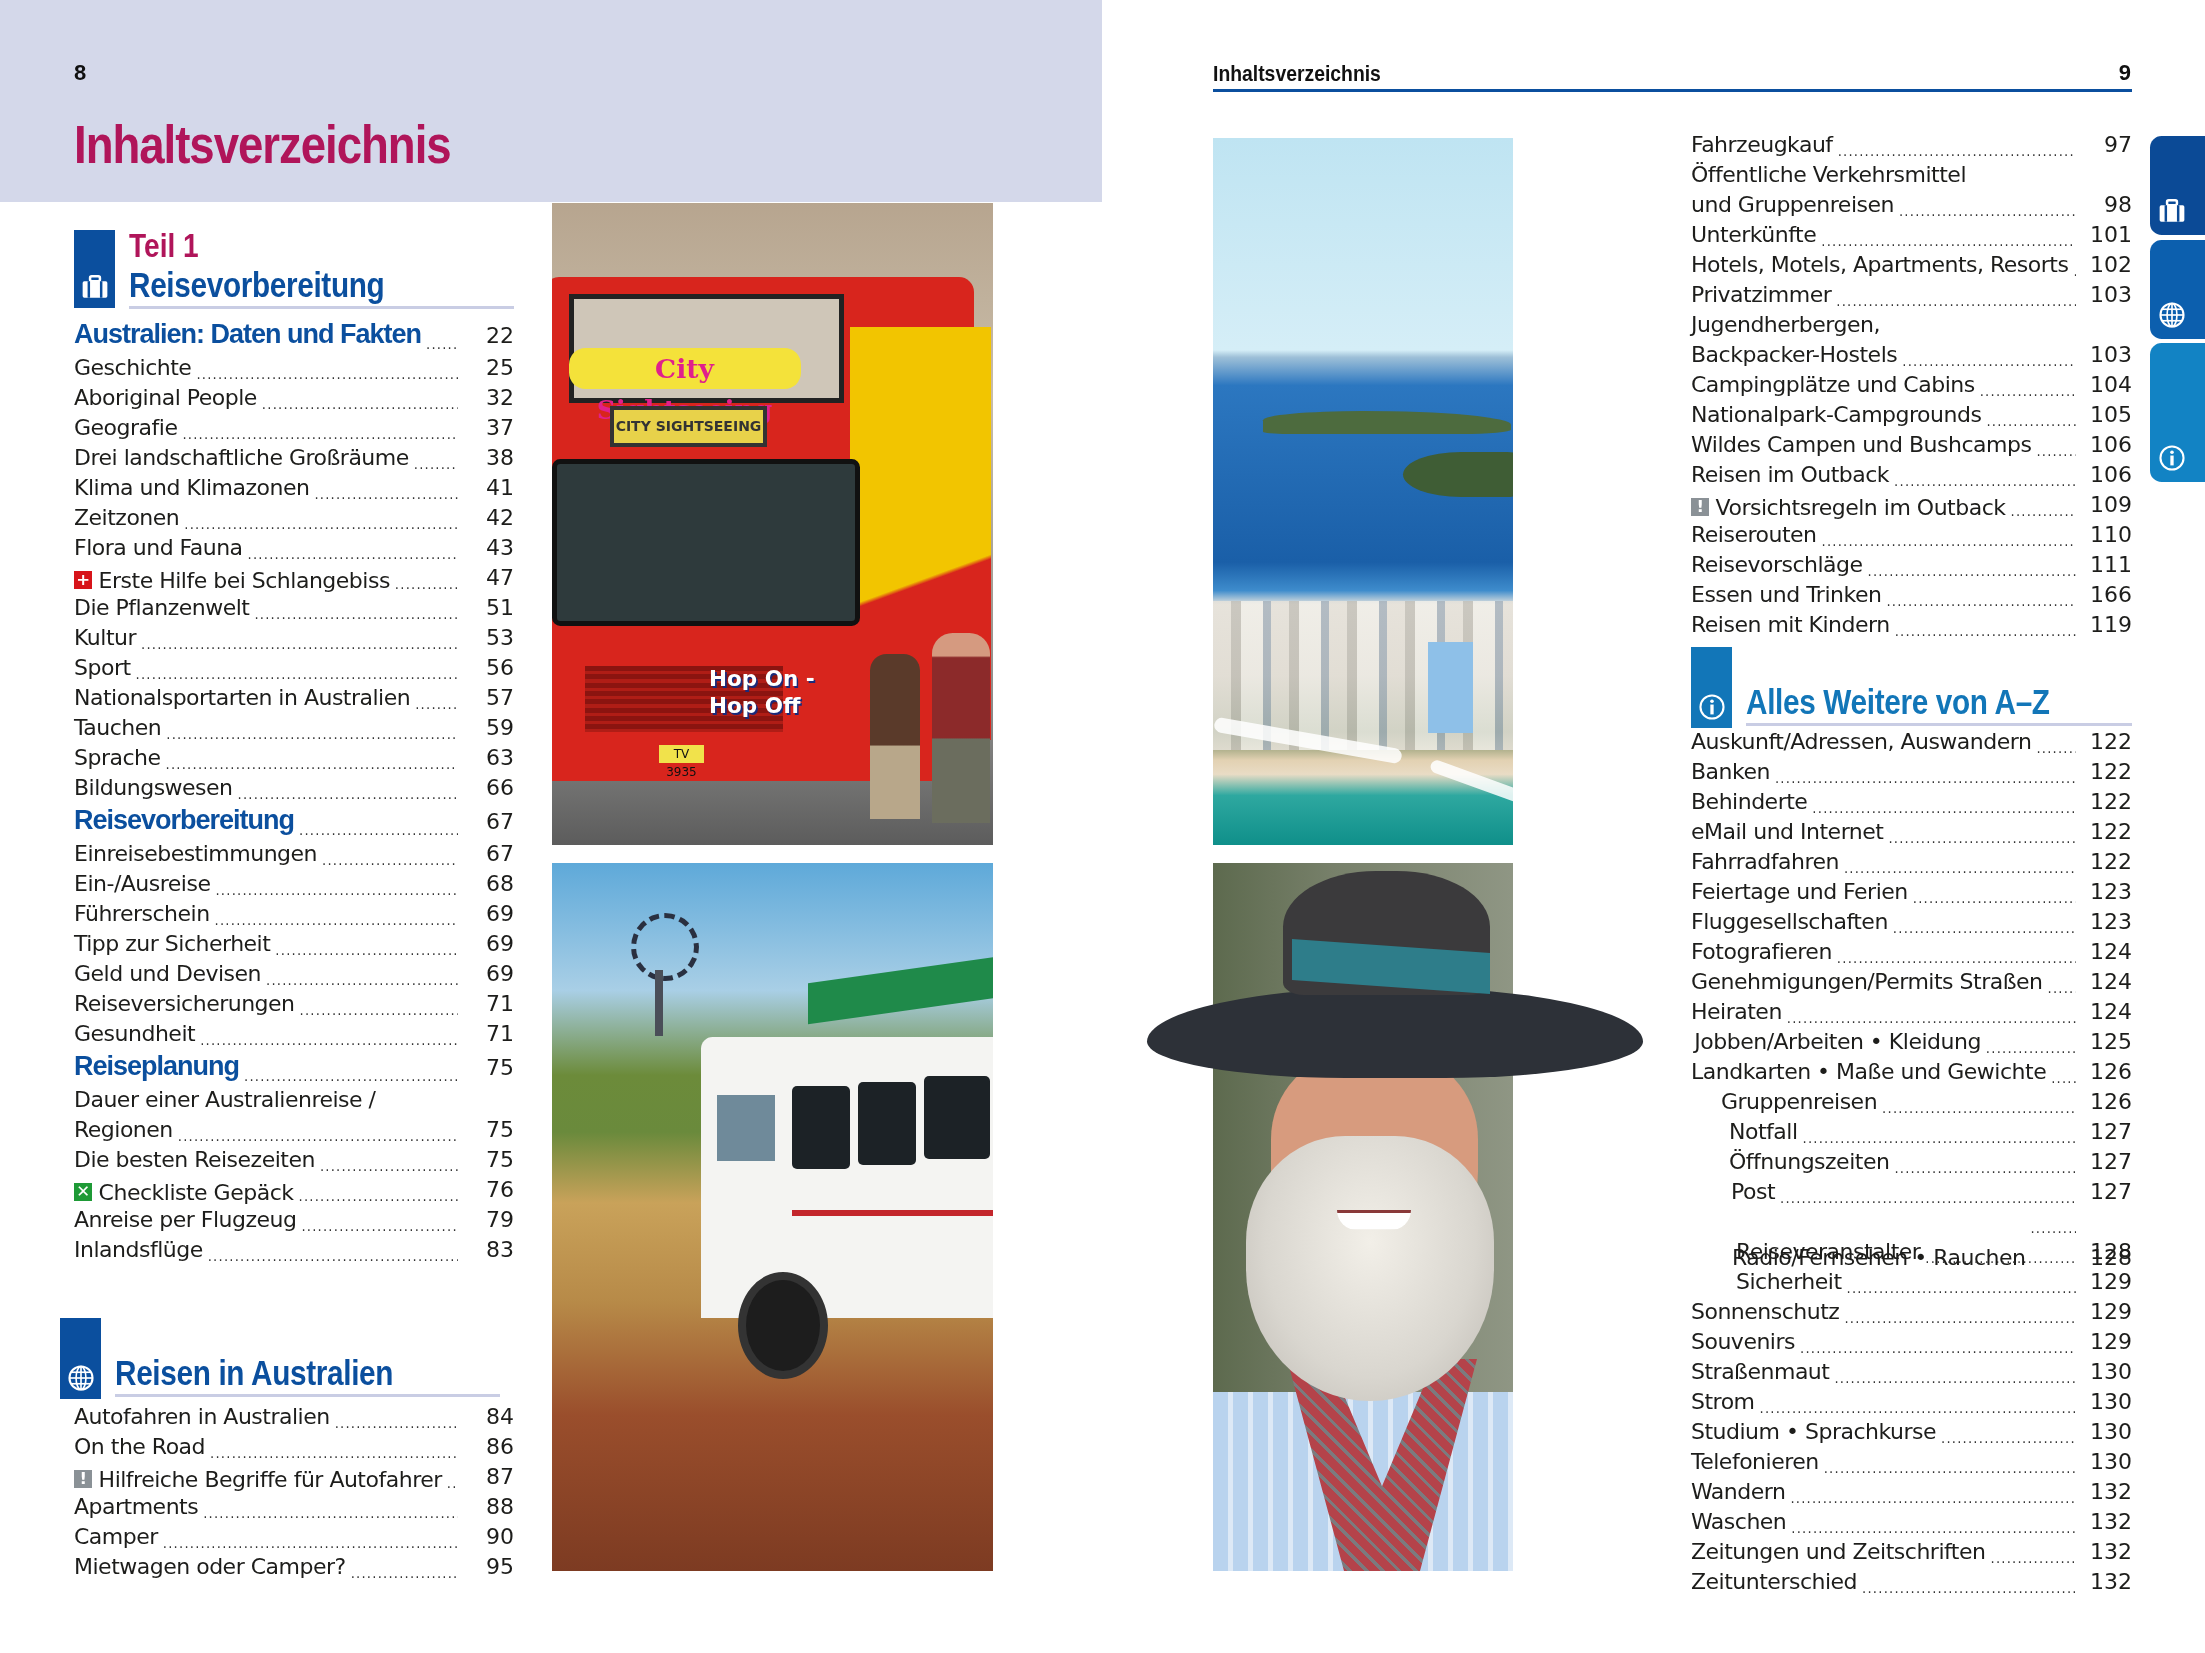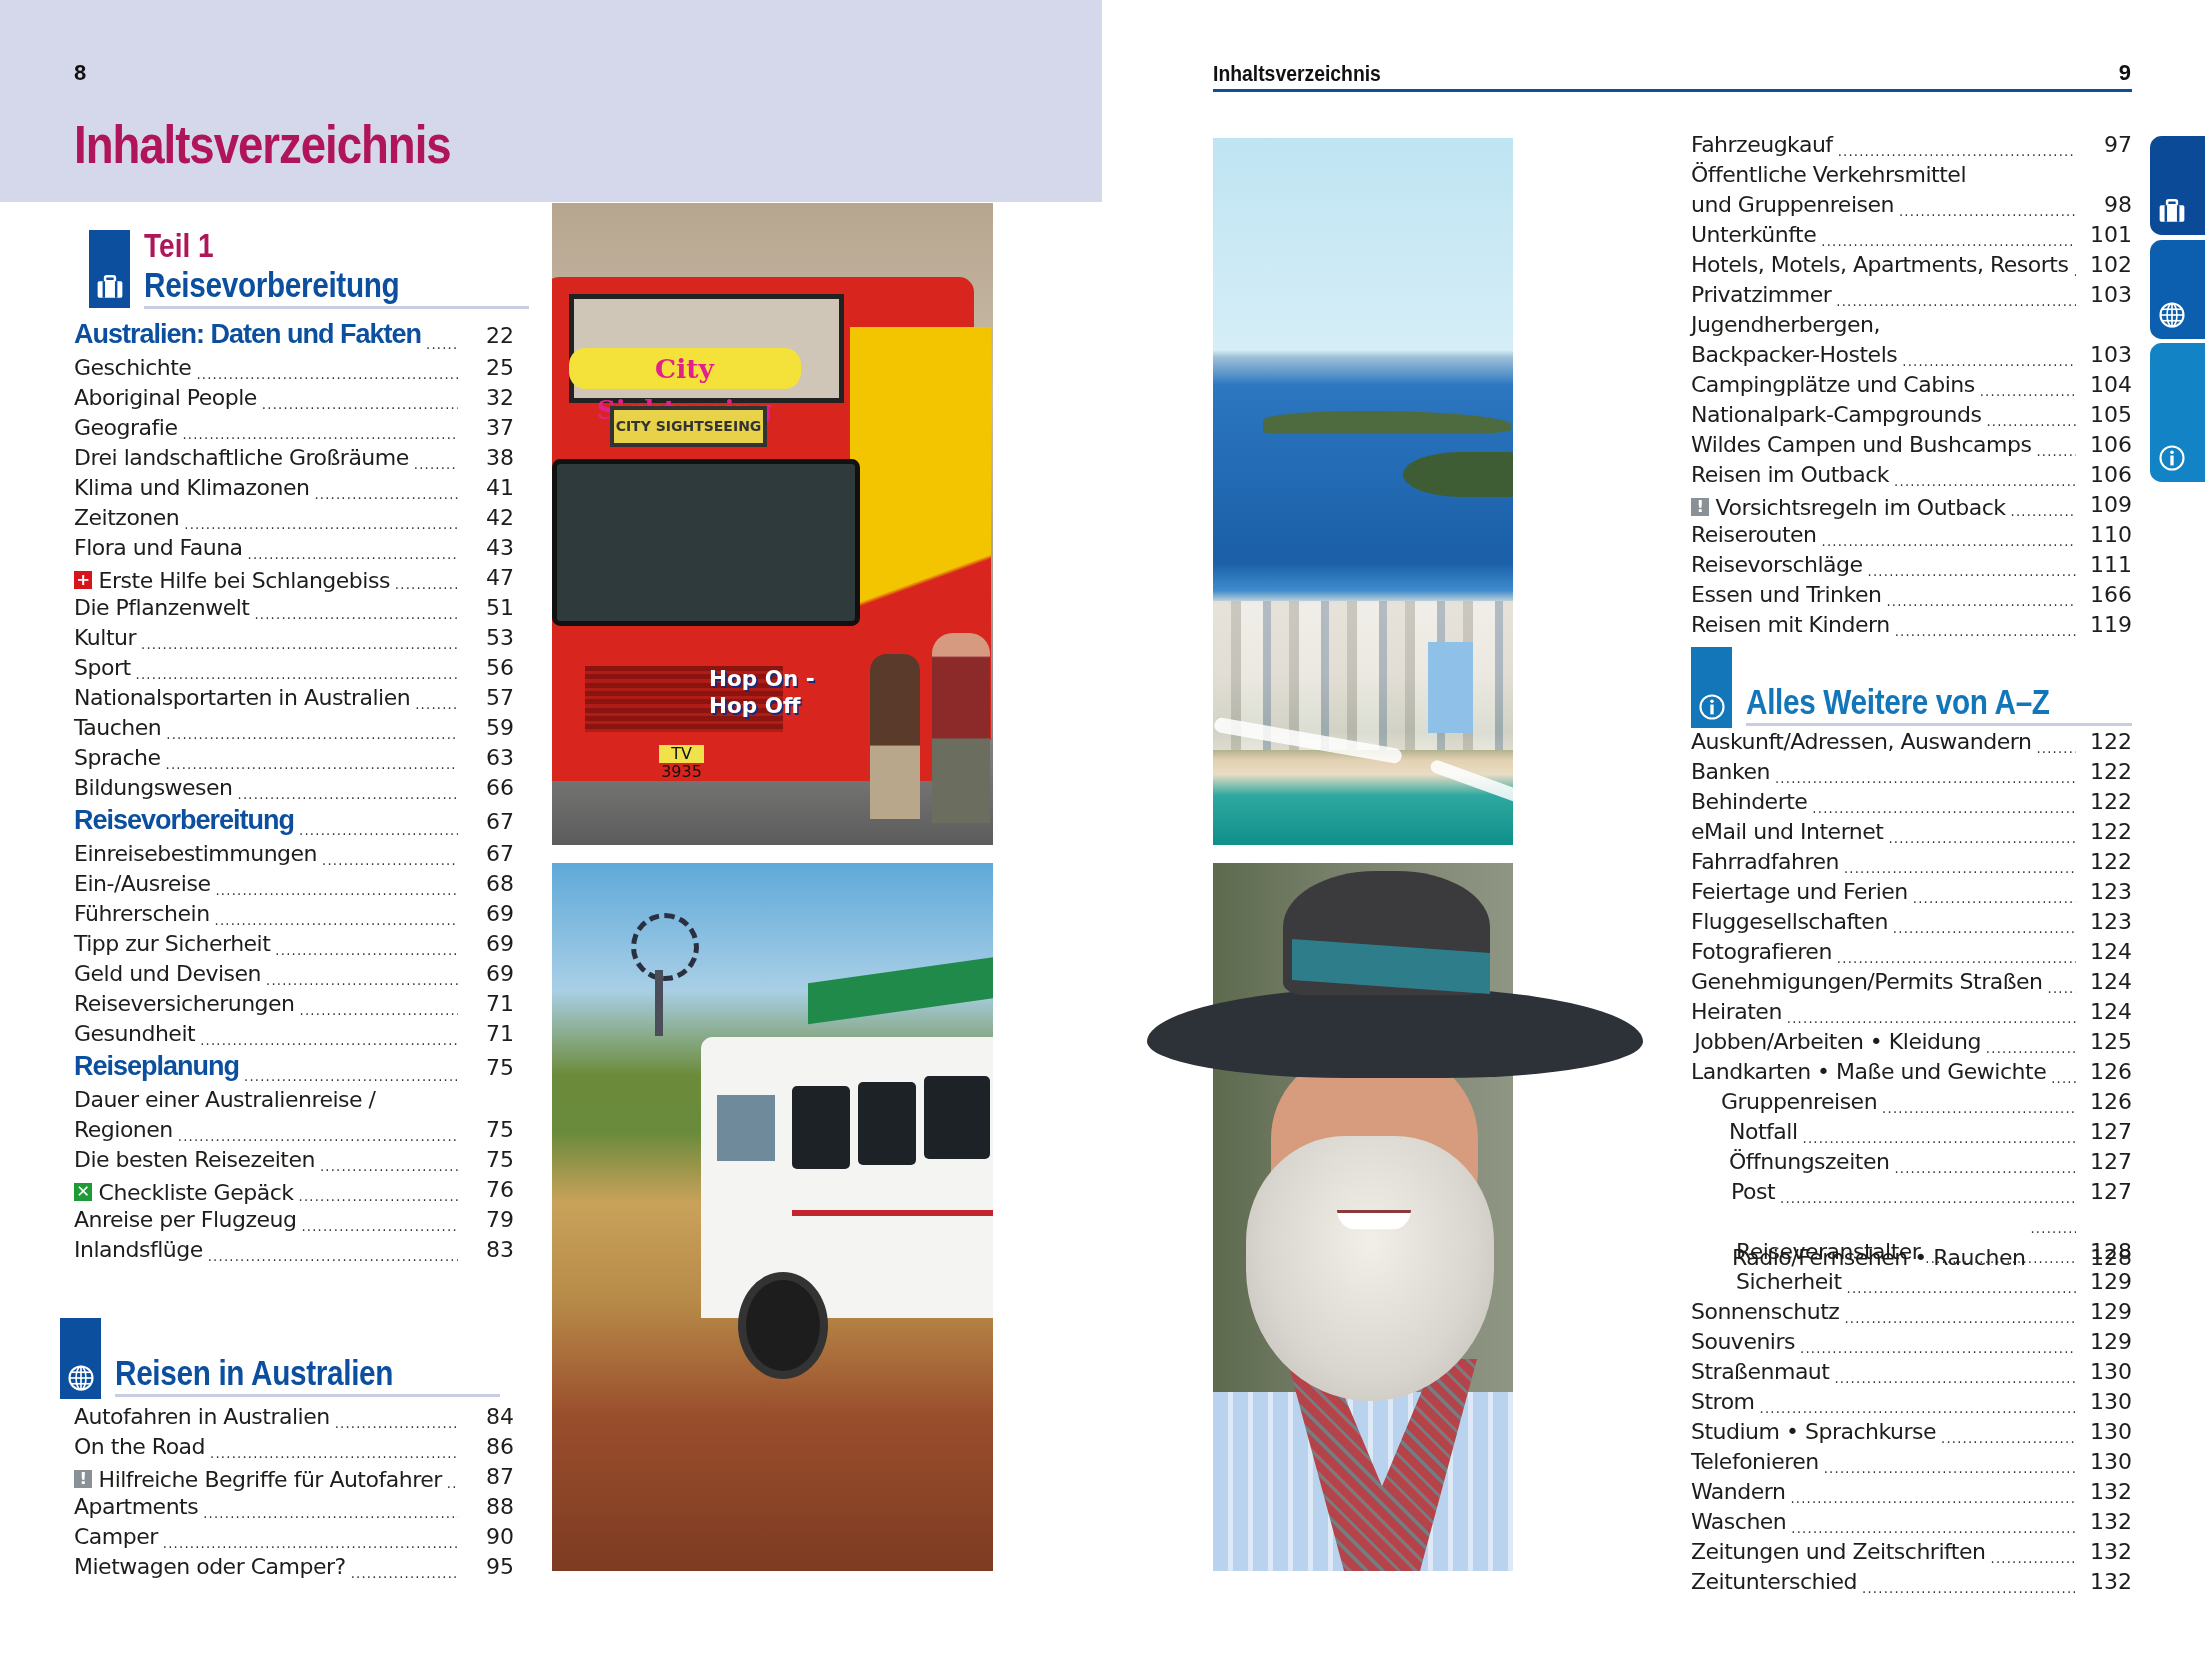--- a/index.html
+++ b/index.html
@@ -34,21 +34,21 @@
   
   .bus { left:552px; top:203px; width:441px; height:642px; background:linear-gradient(#b7a58f 0%, #c9bda9 30%, #8a8a88 80%, #5c5c5c 100%); }
   .bus .body { position:absolute; left:-8.3px; top:74px; width:430px; height:504px; background:#d8251d; border-radius:15px 15px 0 0; }
   .bus .side { position:absolute; left:298px; top:124px; width:141px; height:413px; background:linear-gradient(160deg,#f2c500 0%, #f2c500 60%, #d8251d 61%); }
   .bus .win-top { position:absolute; left:16.5px; top:91px; width:265px; height:99px; background:#cfc6b8; border:5px solid #222; }
   .bus .logo-band { position:absolute; left:16.5px; top:145px; width:232px; height:41px; background:#f4e23a; border-radius:16.5px; color:#e0208c; font-weight:bold; font-size:26.5px; text-align:center; line-height:41px; font-family:"DejaVu Serif", serif; }
   .bus .dest { position:absolute; left:58px; top:203px; width:149px; height:33px; background:#e8d24a; border:4.1px solid #333; color:#333; font-weight:bold; font-size:14px; text-align:center; line-height:33px; }
   .bus .windshield { position:absolute; left:0; top:256px; width:298px; height:157px; background:#2e3a3c; border:5px solid #111; border-radius:8.3px; }
   .bus .grille { position:absolute; left:33px; top:463px; width:198px; height:66px; background:repeating-linear-gradient(#8b1410 0 5px, #b01d16 5px 8.3px); }
   .bus .hop { position:absolute; left:157px; top:463px; color:#fff; font-weight:bold; font-size:21.5px; line-height:26.5px; text-shadow:1.7px 1.7px 0 #1a2a7a; }
-  .bus .plate { position:absolute; left:107px; top:542px; width:45px; height:18px; background:#f1e24b; font-size:16px; text-align:center; line-height:18px; color:#111; }
+  .bus .plate { position:absolute; left:107px; top:542px; width:45px; height:18px; background:#f1e24b; font-size:12px; text-align:center; line-height:18px; color:#111; }
   .bus .person1 { position:absolute; left:318px; top:451px; width:50px; height:165px; background:linear-gradient(#5a3a2a 0%, #5a3a2a 55%, #b8a78a 56%); border-radius:16.5px 16.5px 0 0; }
   .bus .person2 { position:absolute; left:380px; top:430px; width:58px; height:190px; background:linear-gradient(#d59a80 0%, #d59a80 12%, #8c2a2a 13%, #8c2a2a 55%, #6b6d5e 56%); border-radius:20.7px 20.7px 0 0; }
   
   .outback { left:552px; top:863px; width:441px; height:708px; background:linear-gradient(#5ea9d9 0%, #a9cfe6 18%, #6c8b3a 30%, #6a8a3c 38%, #c9a25a 48%, #b78a48 62%, #9a4e2c 78%, #7d3b22 100%); }
   .outback .windmill { position:absolute; left:79px; top:50px; width:58px; height:58px; border-radius:50%; border:5px dashed #2a3040; }
   .outback .tower { position:absolute; left:103px; top:107px; width:8.3px; height:66px; background:#4a4e58; }
   .outback .truck { position:absolute; left:149px; top:174px; width:298px; height:281px; background:#f4f4f2; border-radius:11.6px 0 0 0; }
   .outback .roof { position:absolute; left:256px; top:107px; width:190px; height:41px; background:#1f8a4a; transform:skewY(-8deg); }
   .outback .w1 { position:absolute; left:240px; top:223px; width:58px; height:83px; background:#1c2226; border-radius:5px; }
   .outback .w2 { position:absolute; left:306px; top:219px; width:58px; height:83px; background:#1c2226; border-radius:5px; }
@@ -81,21 +81,21 @@
   .side-tab { position:absolute; left:2150px; width:66px; border-radius:11.6px 0 0 11.6px; }
   .side-tab svg { position:absolute; left:8.3px; bottom:10px; width:28px; height:28px; }
 </style>
 </head>
 <body>
 
 <div class="abs header-band"></div>
 <div class="abs page-num" style="left:74px;top:60px;">8</div>
 <div class="abs page-title">Inhaltsverzeichnis</div>
 
-<div class="section-head" style="left:74px;top:230px;width:440px;height:79px;margin-left:15px;">
+<div class="section-head" style="left:74px;top:230px;width:440px;height:79px;">
   <div class="tab" style="height:78px;">
     <svg viewBox="0 0 34 34">
       <rect x="11" y="4" width="12" height="6" rx="2" fill="none" stroke="#fff" stroke-width="3"></rect>
       <rect x="2" y="10" width="30" height="20" rx="2" fill="#fff"></rect>
       <rect x="8" y="10" width="3" height="20" fill="#0b4f9e"></rect>
       <rect x="23" y="10" width="3" height="20" fill="#0b4f9e"></rect>
     </svg>
   </div>
   <div class="teil" style="top:-3.3px;">Teil 1</div>
   <div class="stitle" style="top:35px;">Reisevorbereitung</div>

